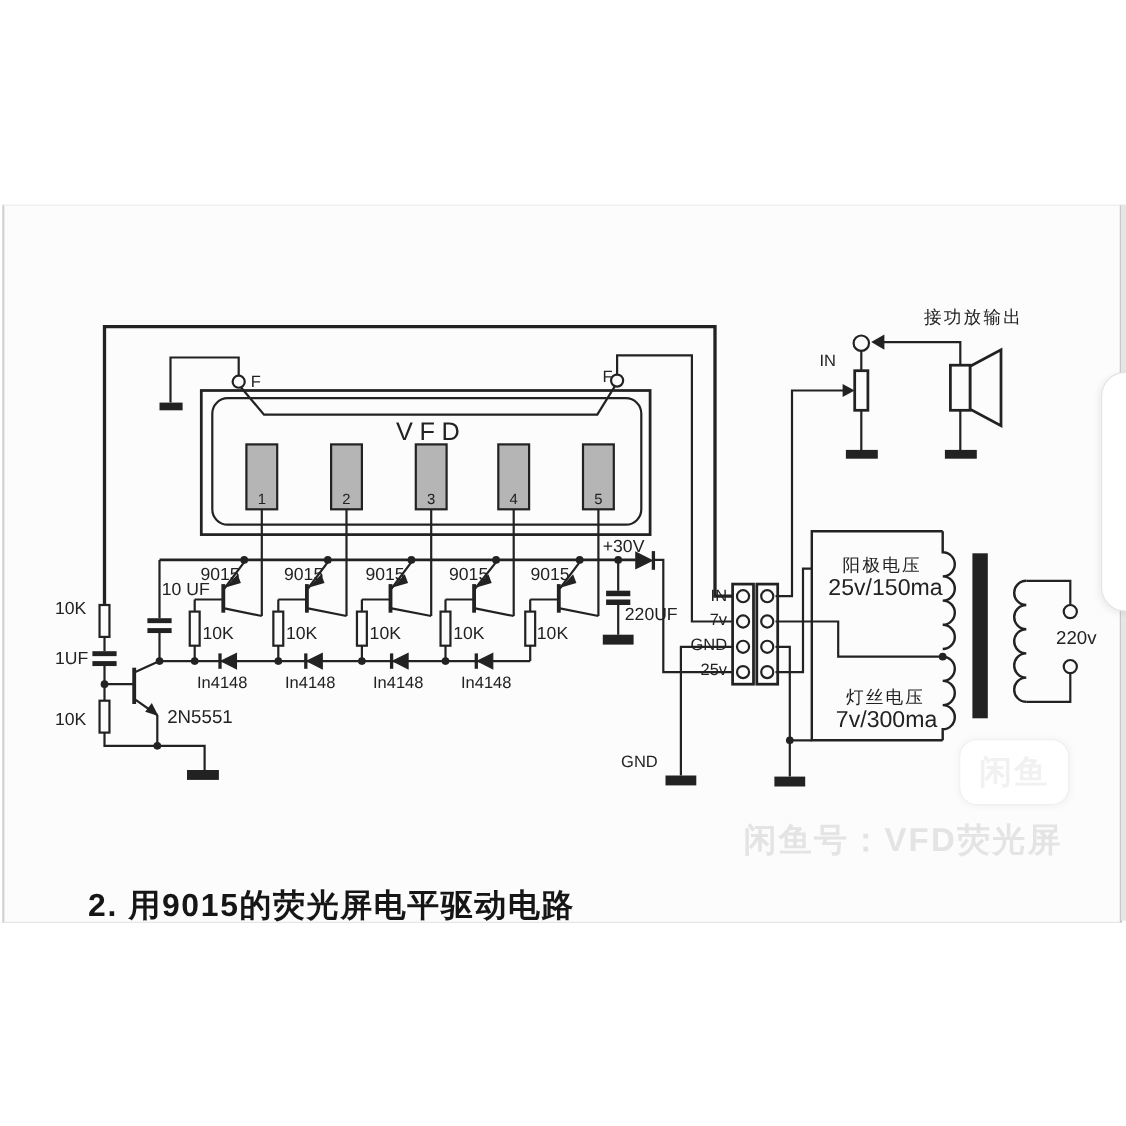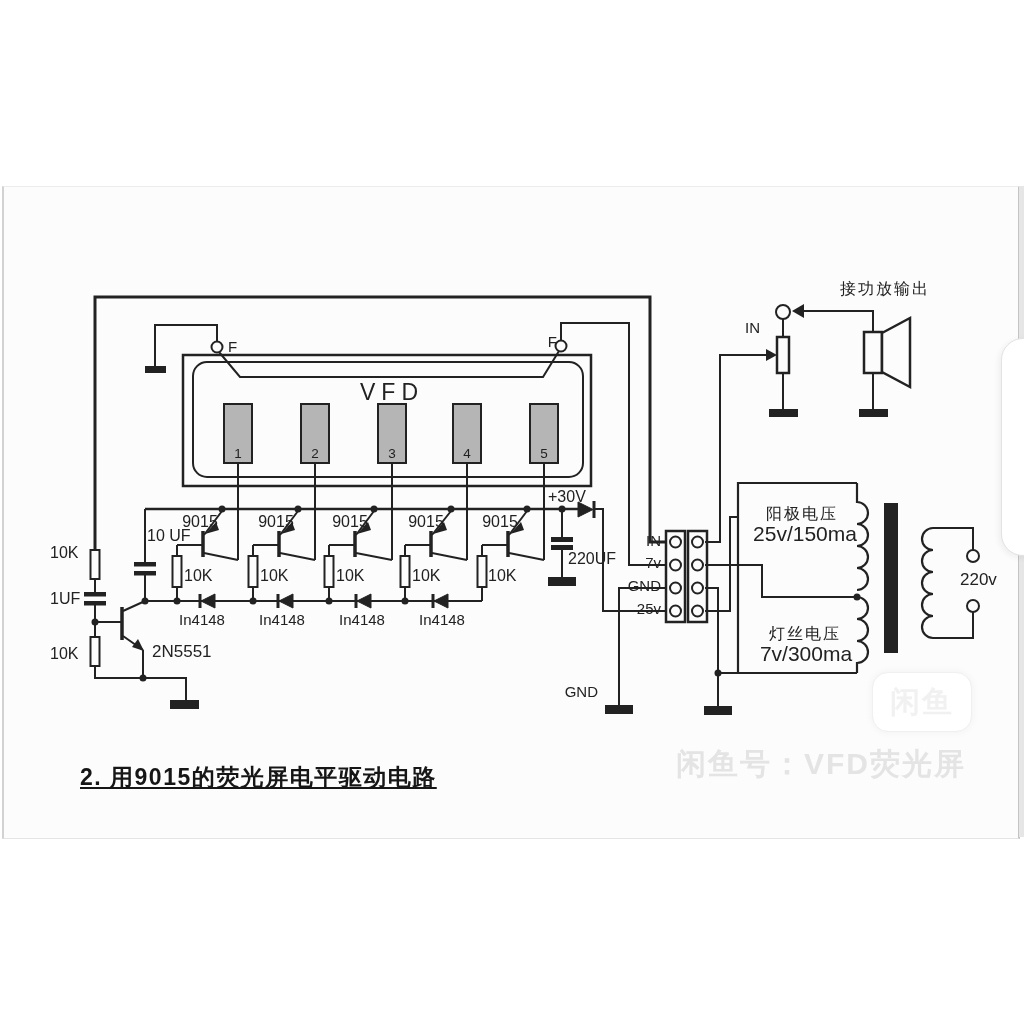--- a/index.html
+++ b/index.html
@@ -2,22 +2,22 @@
 <html><head>
 <meta charset="utf-8">
 <style>
   html,body{margin:0;padding:0;background:#ffffff;}
   #page{position:relative;width:1024px;height:1024px;background:#ffffff;overflow:hidden;
         font-family:"Liberation Sans", sans-serif;}
   #photo{position:absolute;left:2px;top:186px;width:1014px;height:651px;background:#fcfcfc;
          border-left:2px solid #d2d2d2;border-right:2px solid #c4c4c4;
          border-top:1px solid #ececec;border-bottom:1px solid #e4e4e4;}
   #circuit{position:absolute;left:0;top:0;width:1024px;height:1024px;}
-  .caption{position:absolute;left:80px;top:762px;font-size:23px;font-weight:bold;
-           letter-spacing:1.5px;color:#161616;white-space:nowrap;text-decoration:underline;}
+  .caption{position:absolute;left:80px;top:804px;font-size:29px;font-weight:bold;
+           letter-spacing:1.5px;color:#161616;white-space:nowrap;}
   .wm-text{position:absolute;left:676px;top:744px;font-size:30px;font-weight:bold;
            letter-spacing:2px;color:#e4e4e4;white-space:nowrap;}
   .wm-badge{position:absolute;left:872px;top:672px;width:98px;height:58px;background:#ffffff;
             border:1px solid #f0f0f0;border-radius:16px;box-shadow:0 0 8px rgba(0,0,0,0.05);
             display:flex;align-items:center;justify-content:center;
             font-size:30px;font-weight:bold;color:#f1f1f1;letter-spacing:2px;}
   .edge-strip{position:absolute;left:1019px;top:186px;width:5px;height:651px;background:#e6e6e6;}
   .edge-bubble{position:absolute;left:1001px;top:338px;width:40px;height:216px;background:#ffffff;
                border:1px solid #e3e3e3;border-radius:22px 0 0 22px;
                box-shadow:-2px 2px 6px rgba(0,0,0,0.06);}

